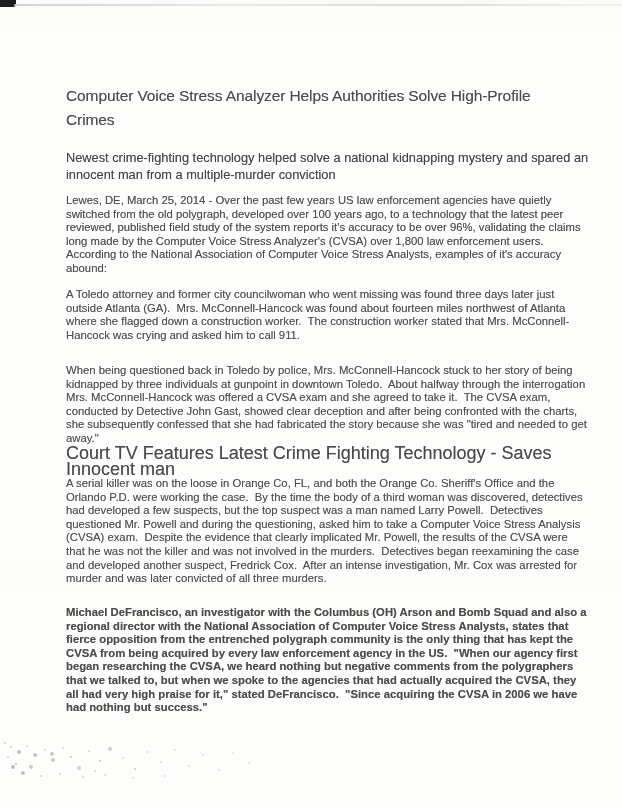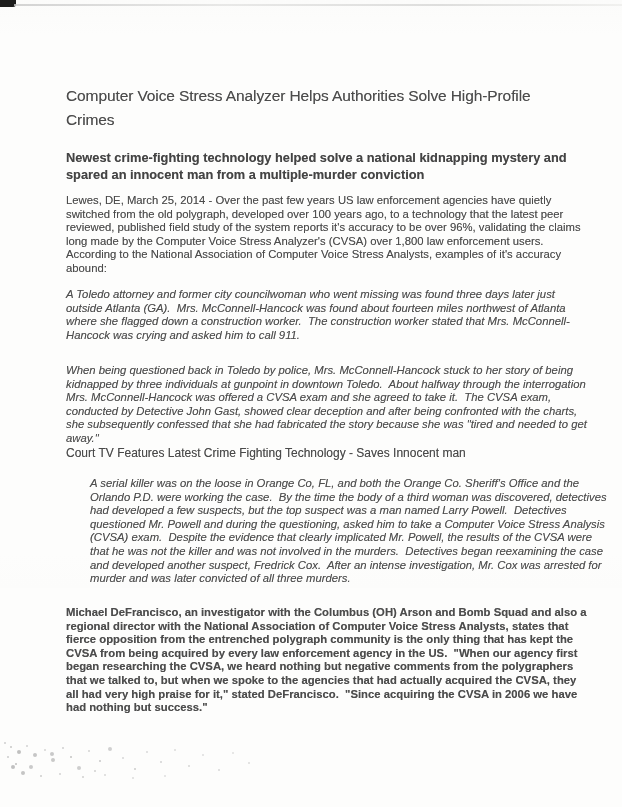--- a/index.html
+++ b/index.html
@@ -69,45 +69,45 @@
     font-weight: 400;
     letter-spacing: -0.1px;
     color: #4c4c4c;
     margin: 0;
   }
   .deck {
     top: 149px;
     width: 526px;
     font-size: 12.8px;
     line-height: 17px;
-    font-weight: 700;
+    font-weight: 400;
     color: #444444;
     margin: 0;
   }
   .body-text {
     width: 521px;
     font-size: 11.3px;
     line-height: 13.6px;
     color: #4c4c4c;
     margin: 0;
   }
-  .quote { font-style: italic; color: #4f4f4f; }
+  .quote { color: #4f4f4f; }
   .lead-p   { top: 194px; }
   .quote-1  { top: 288px; }
   .quote-2  { top: 364px; }
   .section-h {
     top: 445px;
     width: 521px;
-    font-size: 12px;
+    font-size: 18px;
     line-height: 16px;
     font-weight: 400;
     color: #4a4a4a;
     margin: 0;
   }
-  .quote-3  { top: 477px; margin-left: 24px; }
+  .quote-3  { top: 477px; }
   .closing-p{ top: 606px; font-weight: bold; }
 </style>
 </head>
 <body>
 
 <div class="page">
 
   <div class="corner-mark"></div>
   <div class="edge-line"></div>
   <div class="noise"></div>

